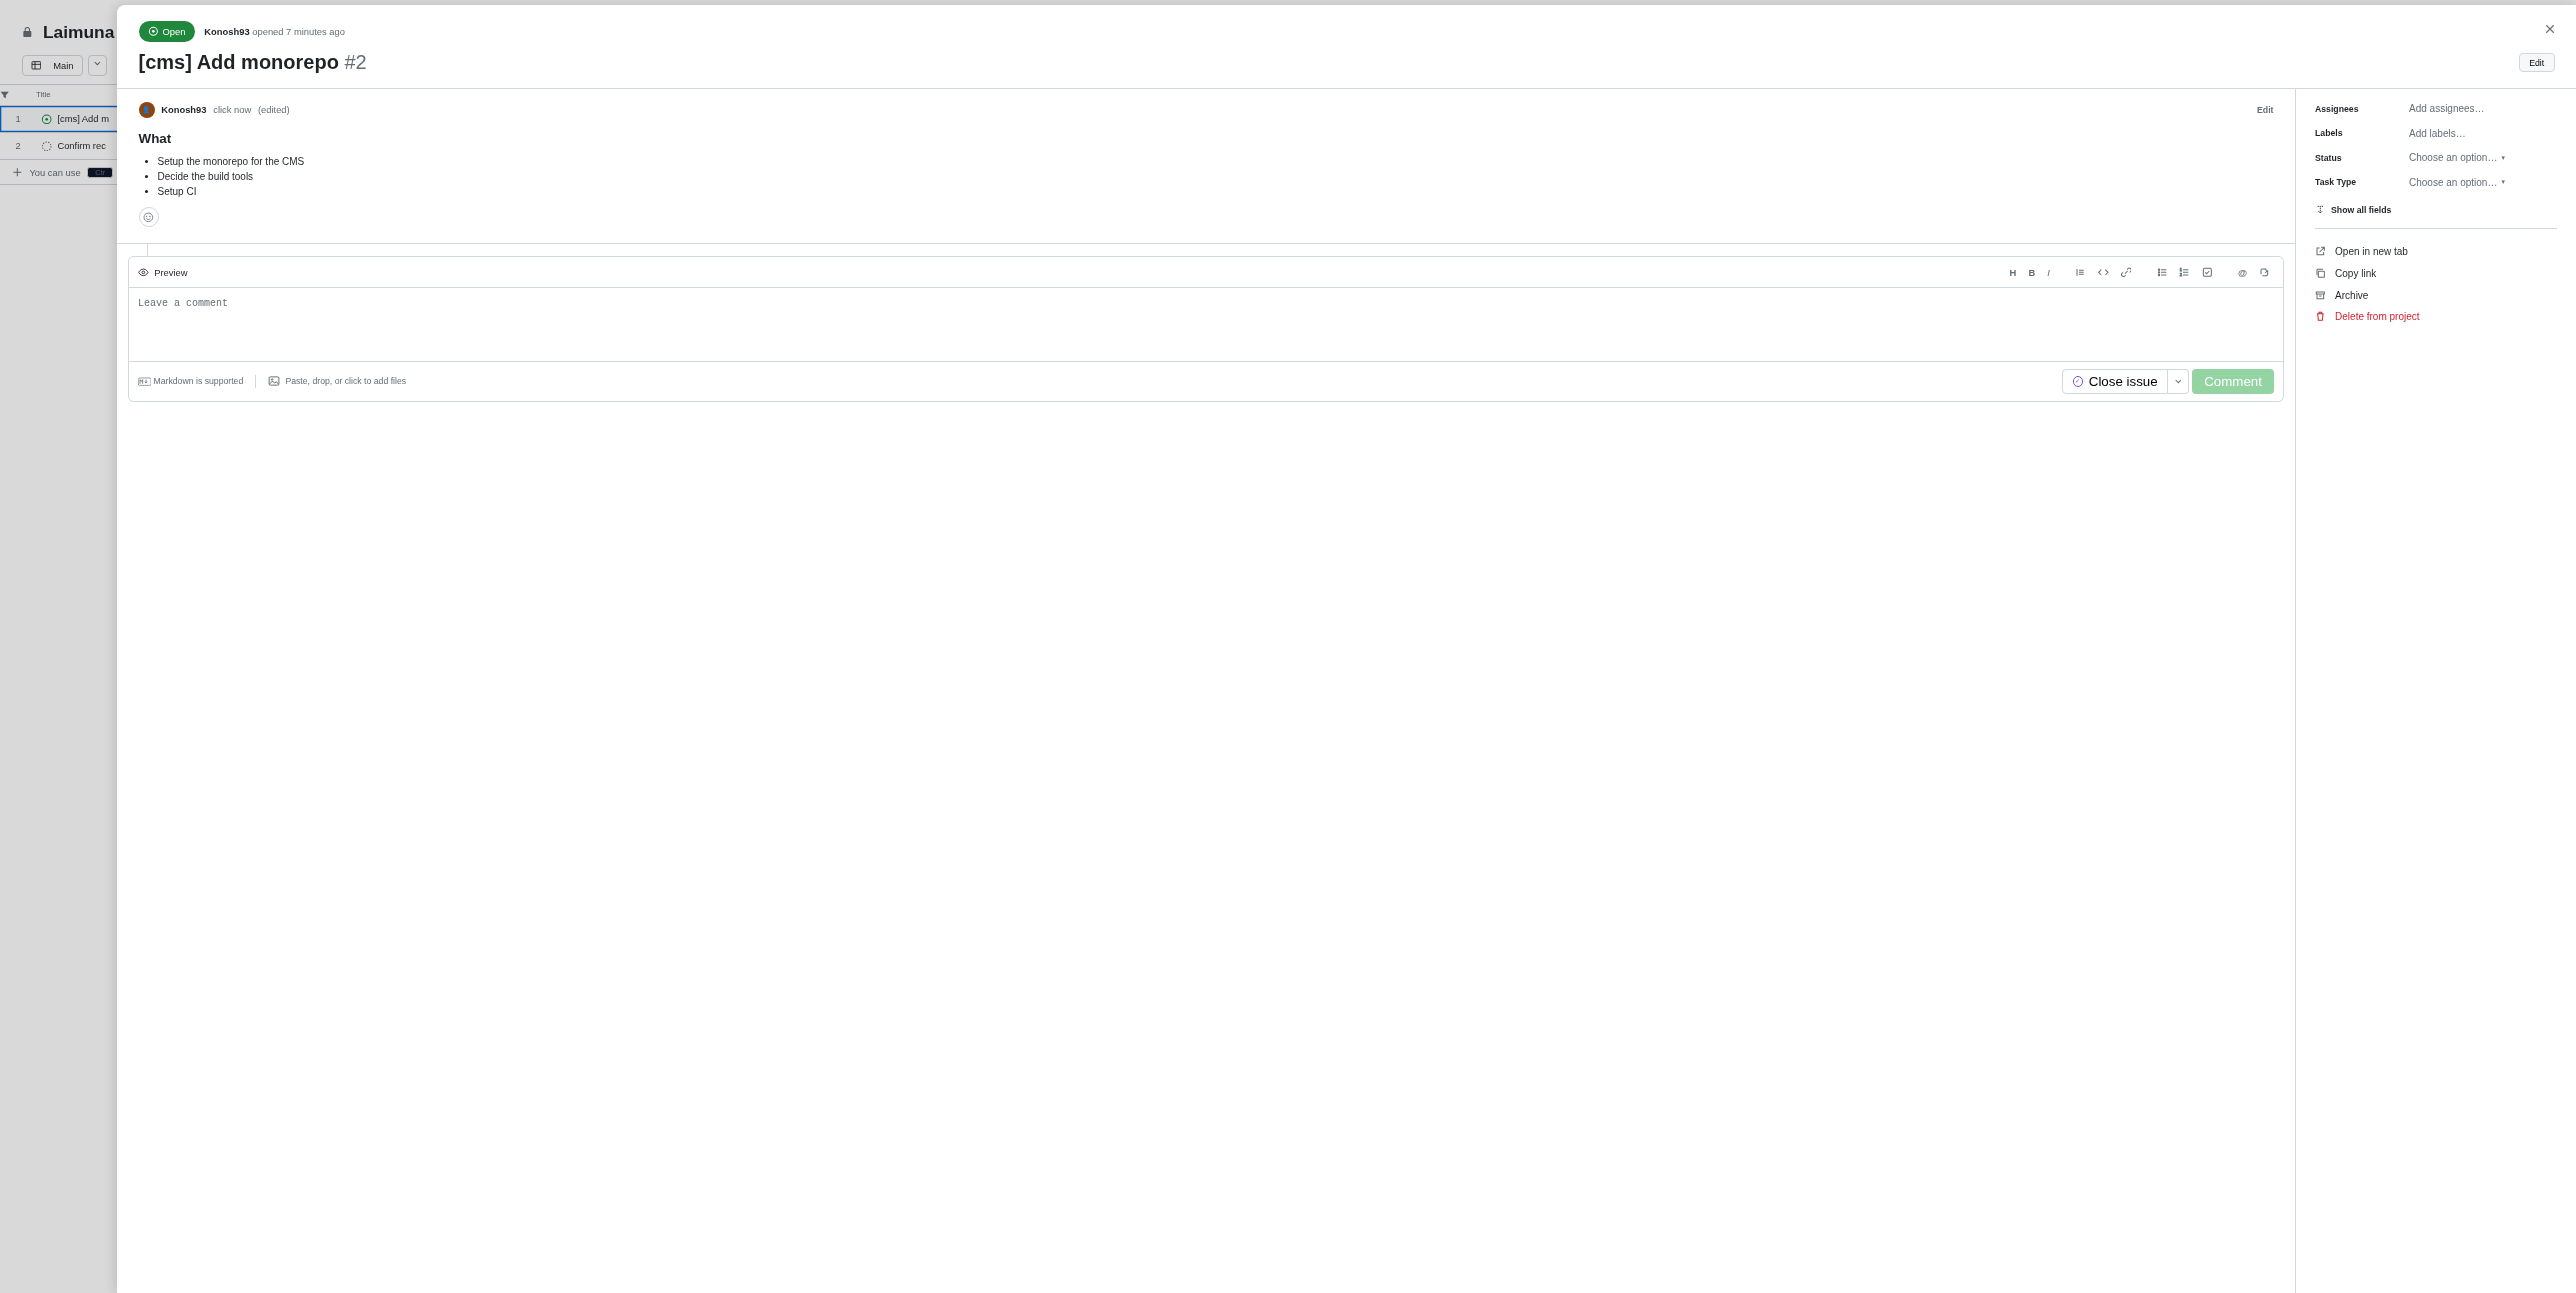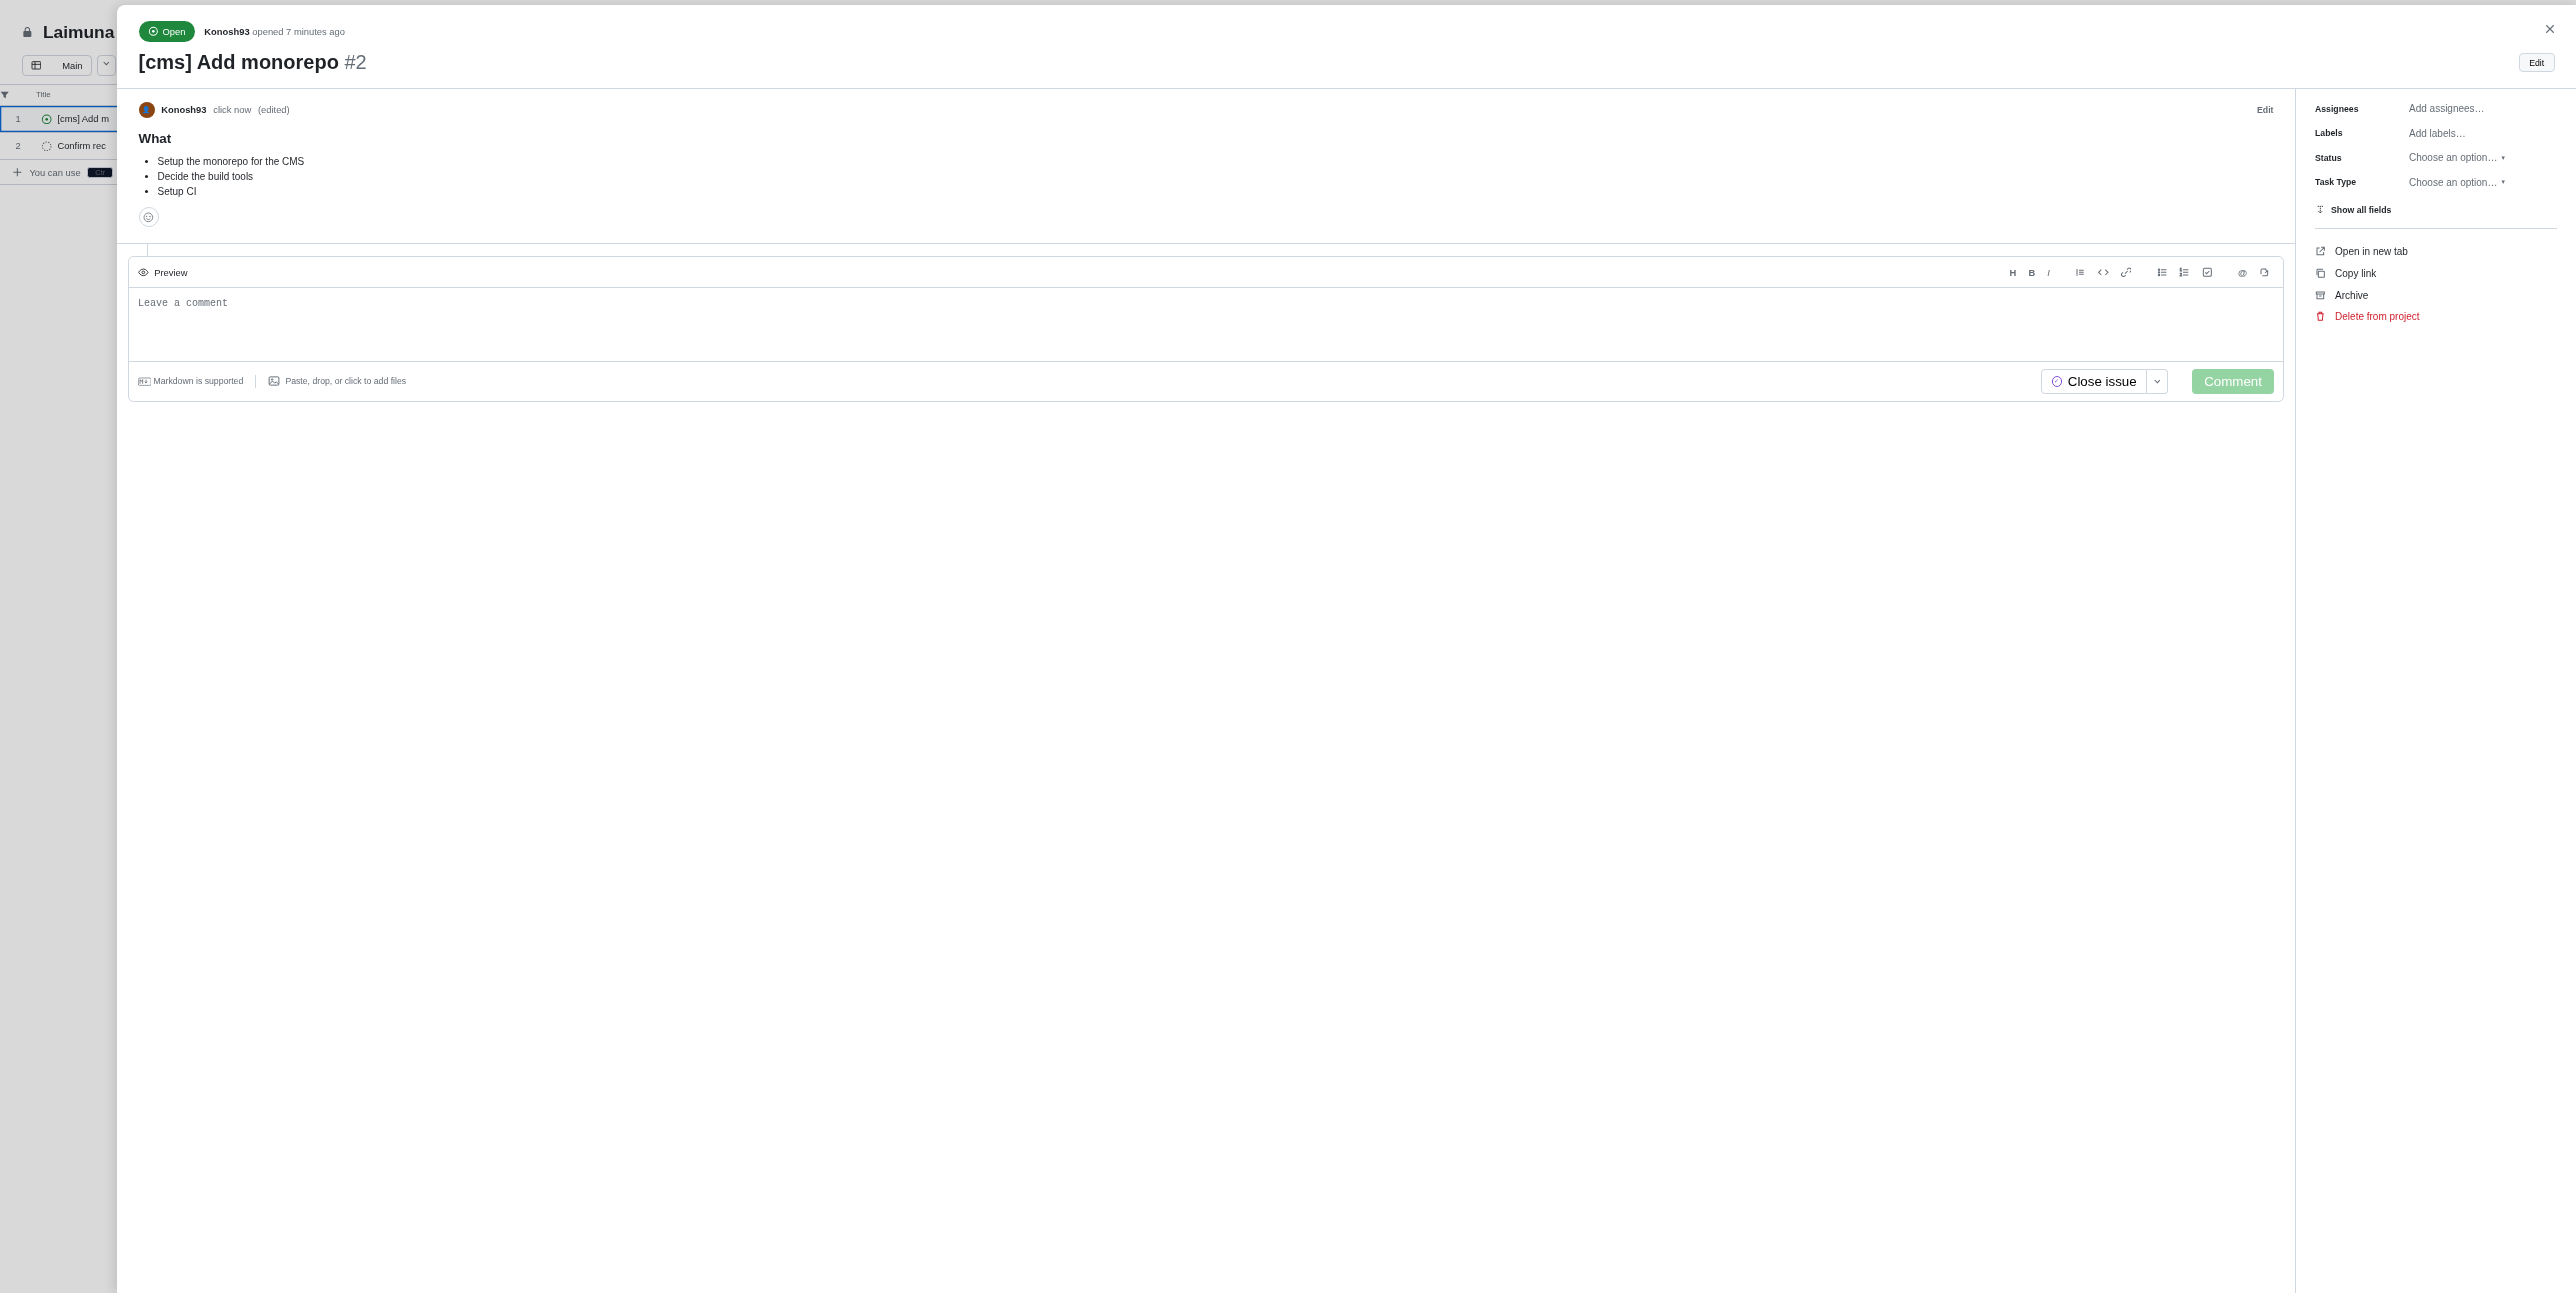--- a/index.html
+++ b/index.html
@@ -4,21 +4,21 @@
 <style>
 *{margin:0;padding:0;box-sizing:border-box;font-family:-apple-system,BlinkMacSystemFont,"Segoe UI",Helvetica,Arial,sans-serif}
 body{background:#fff;color:#1f2328;font-size:9.4px;overflow:hidden}
 .app{position:relative;width:100vw;height:100vh}
 .backdrop{position:absolute;inset:0;background:#fff;filter:brightness(0.85);padding-top:2.7px}
 .bar-top{height:2.7px;background:#000;position:absolute;top:0;left:0;right:0}
 .bg-header{display:flex;align-items:center;gap:10.7px;padding:19px 21.5px 12px}
 .lock{width:10.7px;height:10.7px}
 .bg-title{font-size:17.4px;font-weight:600}
 .bg-views{display:flex;gap:5.4px;padding:0 21.5px 8px}
-.view-btn{display:flex;align-items:center;gap:21px;border:0.7px solid #d0d7de;border-radius:4px;padding:4px 8px;background:#fff}
+.view-btn{display:flex;align-items:center;gap:12px;border:0.7px solid #d0d7de;border-radius:4px;padding:4px 8px;background:#fff}
 .view-caret{border:0.7px solid #d0d7de;border-radius:4px;padding:4px 5.4px;background:#fff}
 .bg-grid-head{display:flex;align-items:center;border-top:0.7px solid #d0d7de;border-bottom:0.7px solid #d0d7de;padding:5.4px 0;color:#656d76;font-size:8px}
 .bg-row{display:flex;align-items:center;border-bottom:0.7px solid #d0d7de;height:27px}
 .bg-row.selected{box-shadow:inset 0 0 0 1.3px #0969da;background:#f6f8fa}
 .cell-num{width:36px;text-align:center;color:#656d76}
 .cell-icon{width:13.4px;margin:0 4px}
 .bg-add{display:flex;align-items:center;gap:6.7px;padding:6.7px 12px;color:#656d76;border-bottom:0.7px solid #d0d7de}
 kbd{border:0.7px solid #d0d7de;border-radius:2.7px;padding:0 7px;font-size:7.4px;background:#0f172a;font-family:inherit}
 
 .modal{position:absolute;top:5.4px;right:0;bottom:0;width:calc(100% - 117px);background:#fff;border-top-left-radius:8px;box-shadow:-2.7px 0 10.7px rgba(0,0,0,0.12);display:flex;flex-direction:column;overflow:hidden}
@@ -51,21 +51,21 @@
 .composer{border:0.7px solid #d0d7de;border-radius:5.4px}
 .cp-tabs{display:flex;align-items:center;padding:6.7px 9.4px;border-bottom:0.7px solid #d0d7de;gap:5.4px}
 .cp-preview{display:flex;align-items:center;gap:5.4px;font-weight:500;cursor:pointer}
 .cp-tools{margin-left:auto;display:flex;gap:4px;align-items:center}
 .tool{padding:2.7px 4px;cursor:pointer;color:#656d76}
 .tool-sep{width:9.4px}
 .cp-area{min-height:71px;padding:9.4px;resize:none;border:none;outline:none;width:100%;font-size:10px;font-family:Liberation Mono, monospace}
 .cp-area::placeholder{color:#656d76}
 .cp-foot{display:flex;align-items:center;padding:6.7px 9.4px;border-top:0.7px solid #d0d7de;gap:12px;font-size:8.7px;color:#656d76}
 .cp-foot-sep{width:0.7px;height:13.4px;background:#d0d7de}
-.cp-actions{margin-left:auto;display:flex;gap:24px}
+.cp-actions{margin-left:auto;display:flex;gap:3px}
 .btn-close{display:flex;align-items:center;gap:5.4px;border:0.7px solid #d0d7de;background:#fff;border-radius:4px 0 0 4px;padding:4px 9.4px;cursor:pointer}
 .btn-close-caret{border:0.7px solid #d0d7de;border-left:none;border-radius:0 4px 4px 0;padding:4px 6.7px;cursor:pointer;background:#fff}
 .btn-close-group{display:flex}
 .btn-comment{background:#94d3a2;color:#fff;border:none;border-radius:4px;padding:4px 12px;font-weight:500;cursor:default}
 .purple-dot{width:10.7px;height:10.7px;border:1px solid #8250df;border-radius:50%;position:relative}
 .purple-dot::after{content:"✓";position:absolute;font-size:6px;color:#8250df;top:0;left:1.3px}
 
 .m-side{width:280px;padding:14.8px 19px;overflow-y:auto}
 .field{display:flex;align-items:center;margin-bottom:13.4px}
 .field-label{width:94px;font-size:8.7px;font-weight:600;color:#1f2328}

